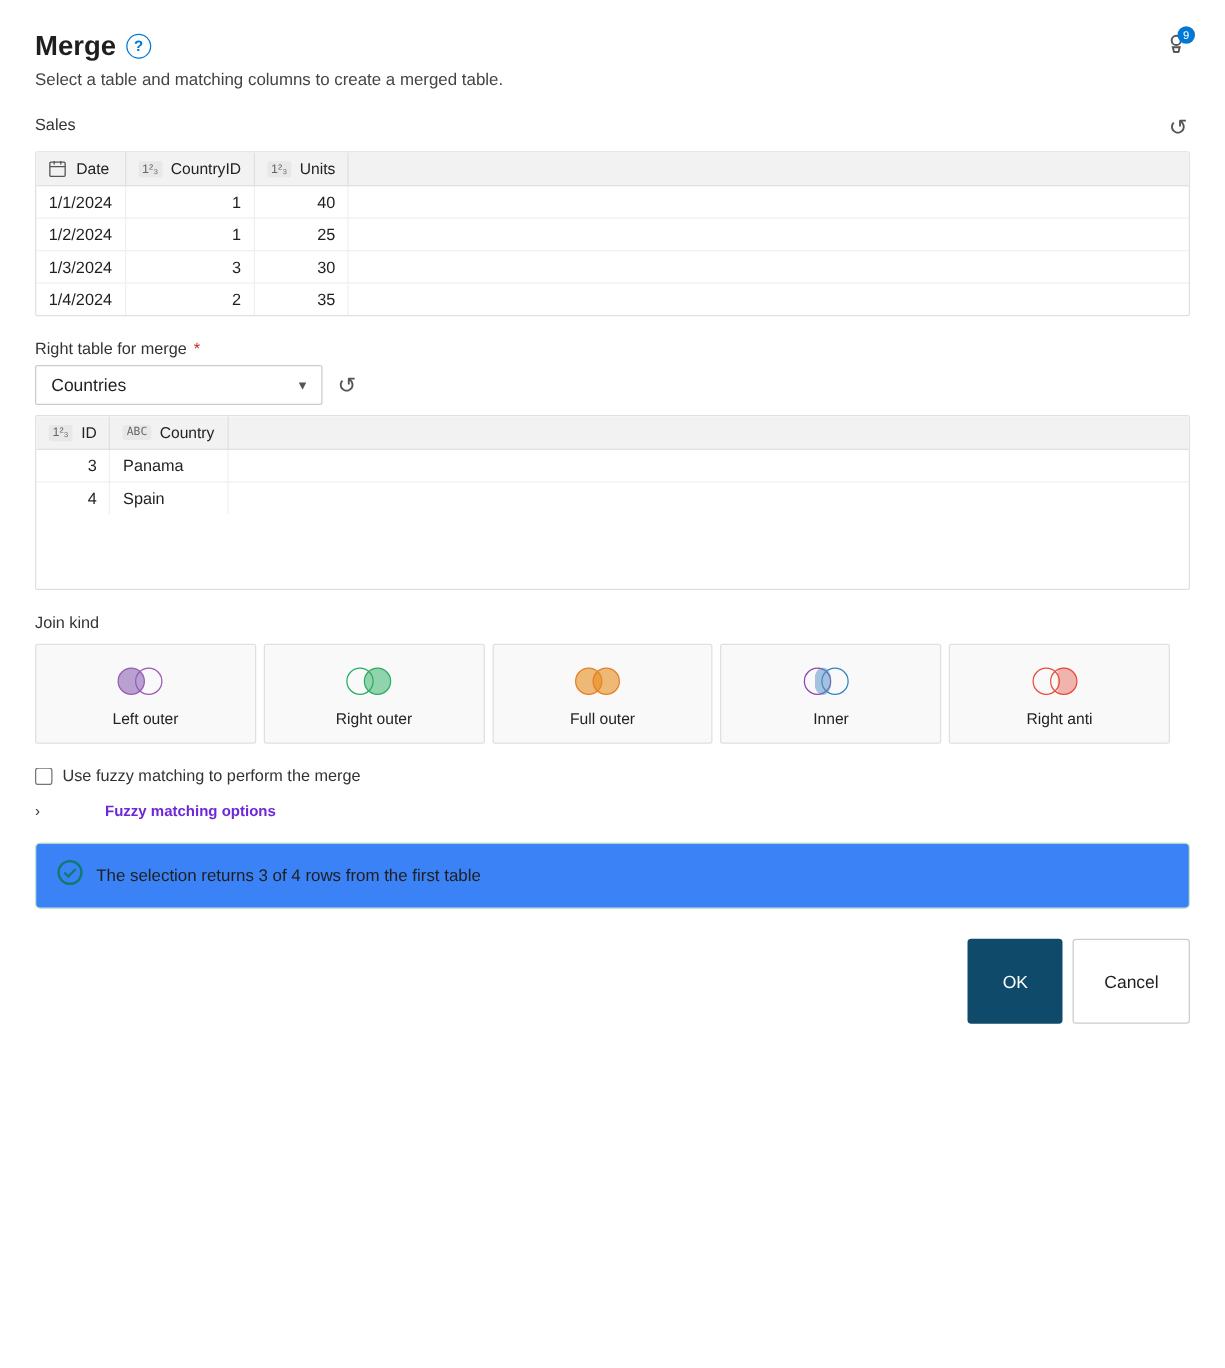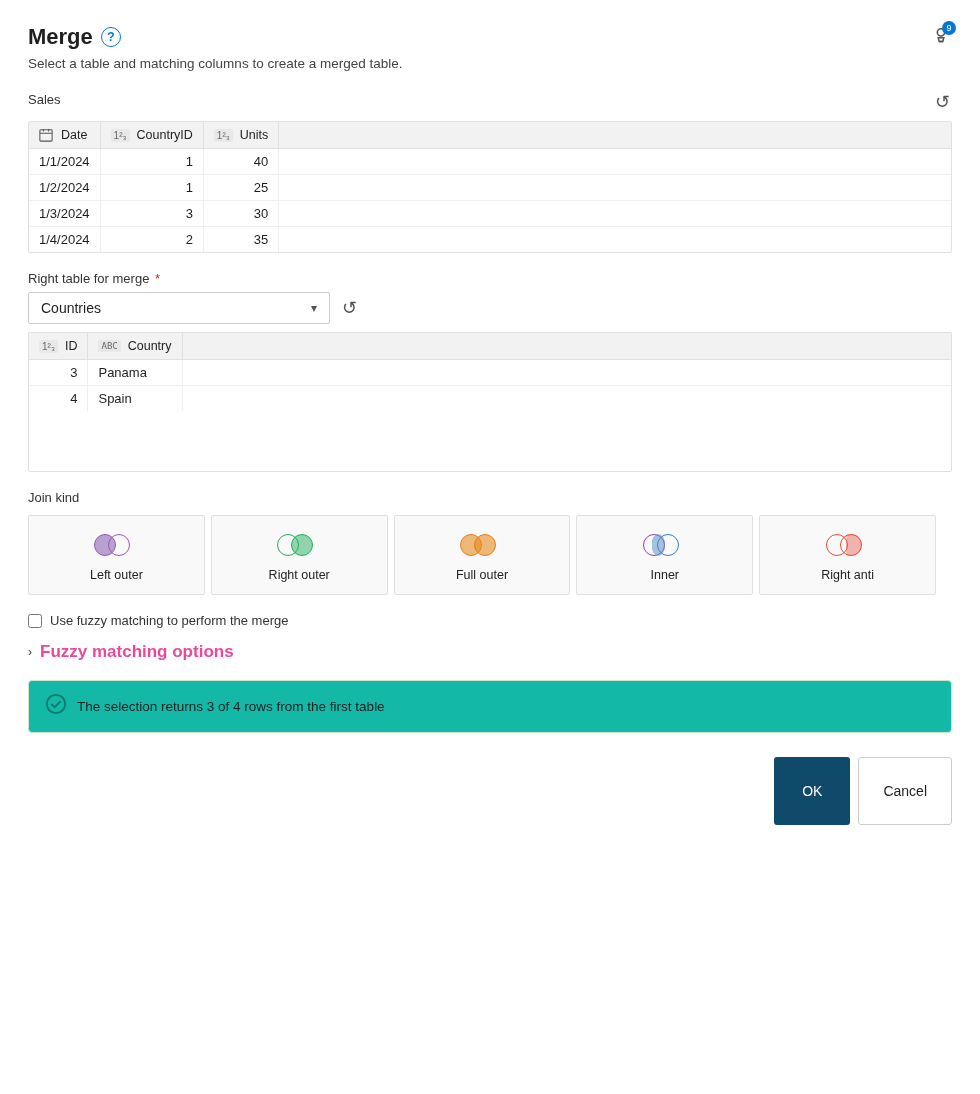--- a/index.html
+++ b/index.html
@@ -112,21 +112,21 @@
       color: #333;
     }
     .required-star { color: #c42b1c; margin-left: 2px; }
     .dropdown-select {
       display: flex;
       align-items: center;
       justify-content: space-between;
       border: 1px solid #ccc;
       border-radius: 2px;
       padding: 7px 12px;
-      width: 302px;
+      width: 230px;
       cursor: pointer;
       background: #fff;
       font-size: 14px;
     }
     .dropdown-arrow { color: #555; font-size: 12px; }
     .join-kind-section { margin-bottom: 18px; }
     .join-kind-label {
       font-size: 13px;
       color: #333;
       margin-bottom: 10px;
@@ -251,23 +251,23 @@
     }
     .fuzzy-label { font-size: 13px; color: #333; }
     .fuzzy-options-row {
       display: flex;
       align-items: center;
       gap: 8px;
       margin-bottom: 18px;
       cursor: pointer;
     }
     .chevron-icon { font-size: 12px; color: #333; }
-    .fuzzy-options-label { font-size: 17px; font-weight: 600; color: #ec4899; }
+    .fuzzy-options-label { font-size: 12px; font-weight: 600; color: #6d28d9; margin-left: 44px; }
     .info-banner {
-      background: #14b8a6;
+      background: #3b82f6;
       border: 1px solid #c8e6c9;
       border-radius: 4px;
       padding: 12px 16px;
       display: flex;
       align-items: center;
       gap: 10px;
       margin-bottom: 24px;
     }
     .info-icon {
       color: #0f7b6c;

